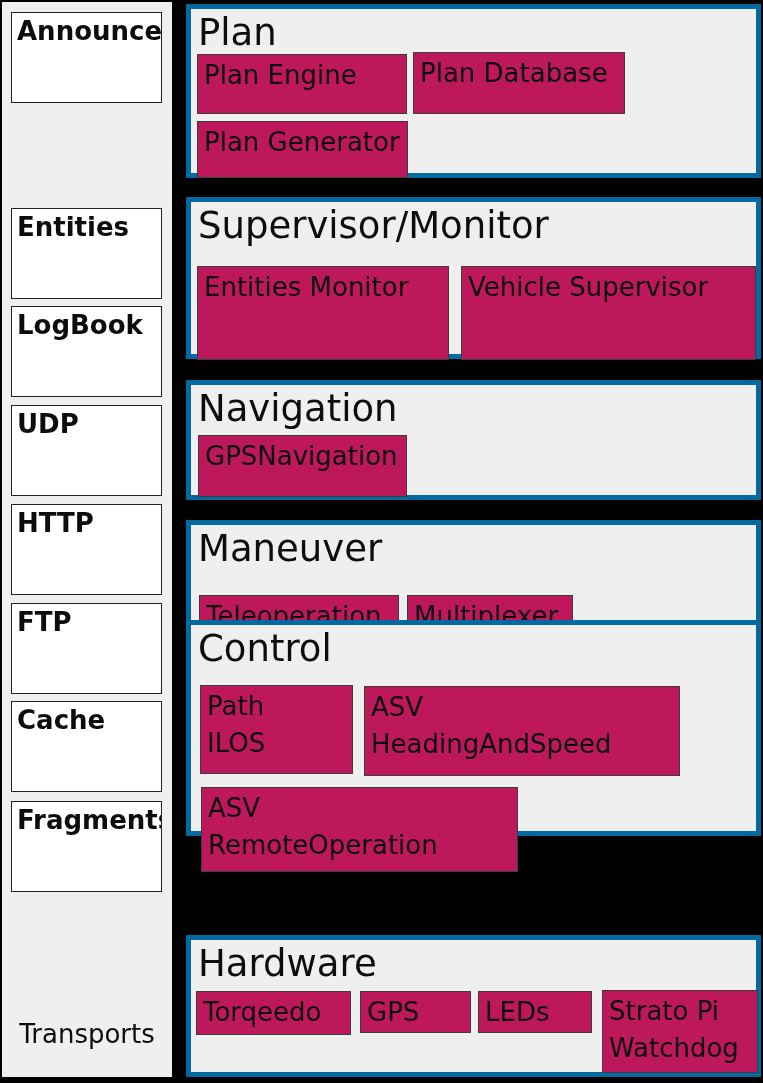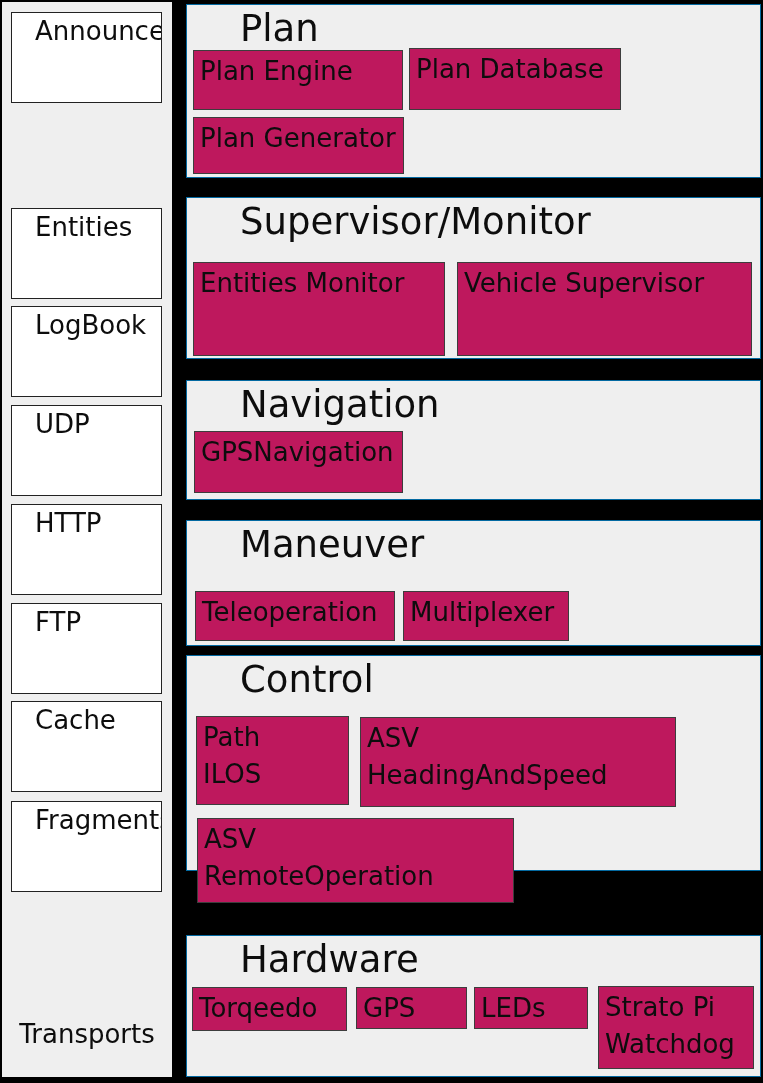--- a/index.html
+++ b/index.html
@@ -19,42 +19,42 @@
     width: 170px; height: 1075px;
     background: #efefef;
   }
   .tbox {
     position: absolute;
     left: 9px;
     width: 151px; height: 91px;
     background: #ffffff;
     border: 1px solid #222222;
     box-sizing: border-box;
-    padding: 2px 23px;
+    padding: 2px 5px;
     font-size: 26px;
     line-height: 1.25;
     overflow: hidden;
+    font-weight: bold;
   }
   .panel-footer {
     position: absolute;
     left: 0; bottom: 28px;
     width: 100%;
     text-align: center;
     font-size: 26px;
     margin-top: 13px;
   }
   
   .sec {
     position: absolute;
     left: 186px;
     width: 575px;
     background: #efefef;
-    border: 1px solid #0369a1;
+    border: 5px solid #0369a1;
     box-sizing: border-box;
-    padding-left: 46px;
   }
   .sec-title {
     margin: 0;
     padding: 3px 0 0 7px;
     font-size: 37px;
     font-weight: 400;
     line-height: 1.15;
     letter-spacing: 0;
   }
   .mbox {
@@ -103,21 +103,21 @@
     <div class="mbox" style="left:6px;top:64px;width:252px;height:94px"><span class="mlabel">Entities Monitor</span></div>
     <div class="mbox" style="left:270px;top:64px;width:295px;height:94px"><span class="mlabel">Vehicle Supervisor</span></div>
   </section>
 
   <section class="sec" style="top:520px;height:126px">
     <h2 class="sec-title">Maneuver</h2>
     <div class="mbox" style="left:8px;top:70px;width:200px;height:50px"><span class="mlabel">Teleoperation</span></div>
     <div class="mbox" style="left:216px;top:70px;width:166px;height:50px"><span class="mlabel">Multiplexer</span></div>
   </section>
 
-  <section class="sec" style="top:655px;height:216px">
+  <section class="sec" style="top:620px;height:216px">
     <h2 class="sec-title">Control</h2>
     <div class="mbox" style="left:9px;top:60px;width:153px;height:89px"><span class="mlabel">Path
 ILOS</span></div>
     <div class="mbox" style="left:173px;top:61px;width:316px;height:90px"><span class="mlabel">ASV
 HeadingAndSpeed</span></div>
     <div class="mbox" style="left:10px;top:162px;width:317px;height:85px"><span class="mlabel">ASV
 RemoteOperation</span></div>
   </section>
 
   <section class="sec" style="top:935px;height:142px">

